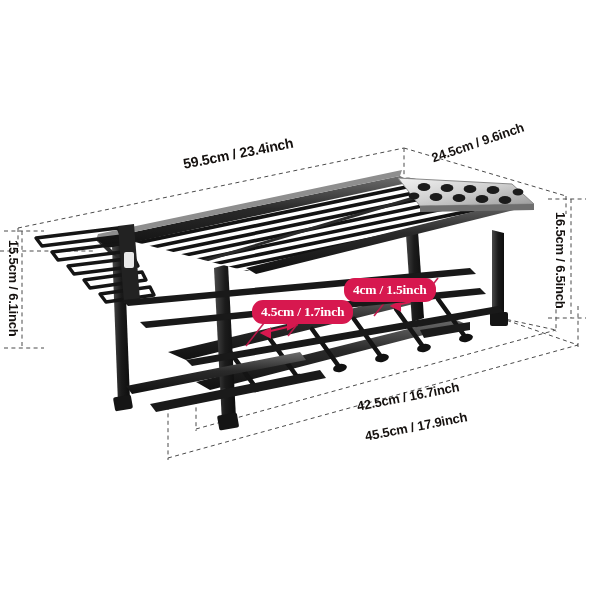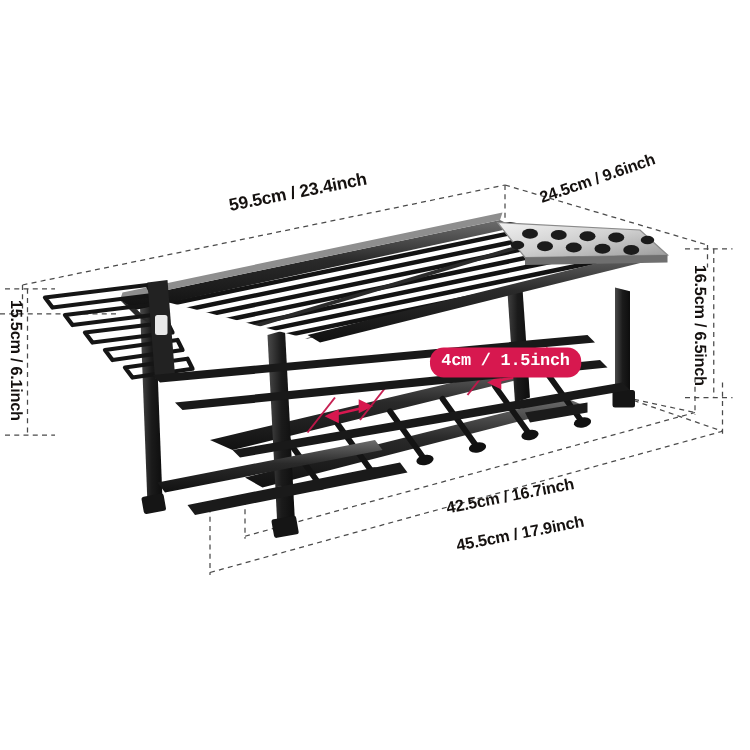--- a/index.html
+++ b/index.html
@@ -14,21 +14,21 @@
     font-weight:bold;
     color:#15110f;
     white-space:nowrap;
     letter-spacing:-0.2px;
     line-height:1;
   }
   .badge{
     position:absolute;
     background:#d7184f;
     color:#ffffff;
-    font-family:Liberation Mono, monospace;
+    font-family:Liberation Serif, serif;
     font-weight:bold;
     font-size:13.5px;
     line-height:1;
     padding:4.5px 9px 5.5px 9px;
     border-radius:11px;
     white-space:nowrap;
     letter-spacing:-0.2px;
   }
 </style>
 </head>
@@ -234,14 +234,15 @@
   <div class="dimlabel" style="left:567px; top:212px; font-size:13px; transform:rotate(90deg); transform-origin:left top;">16.5cm / 6.5inch</div>
 
   <div class="dimlabel" style="left:20px; top:240px; font-size:13px; transform:rotate(90deg); transform-origin:left top;">15.5cm / 6.1inch</div>
 
   <div class="dimlabel" style="left:356px; top:400px; font-size:13px; transform:rotate(-11deg); transform-origin:left top;">42.5cm / 16.7inch</div>
 
   <div class="dimlabel" style="left:364px; top:430px; font-size:13px; transform:rotate(-11deg); transform-origin:left top;">45.5cm / 17.9inch</div>
 
   <div class="badge" style="left:344px; top:278px;">4cm / 1.5inch</div>
 
+  <div class="badge" style="left:252px; top:300px;">4.5cm / 1.7inch</div>
 
 </div>
 
 </body></html>

